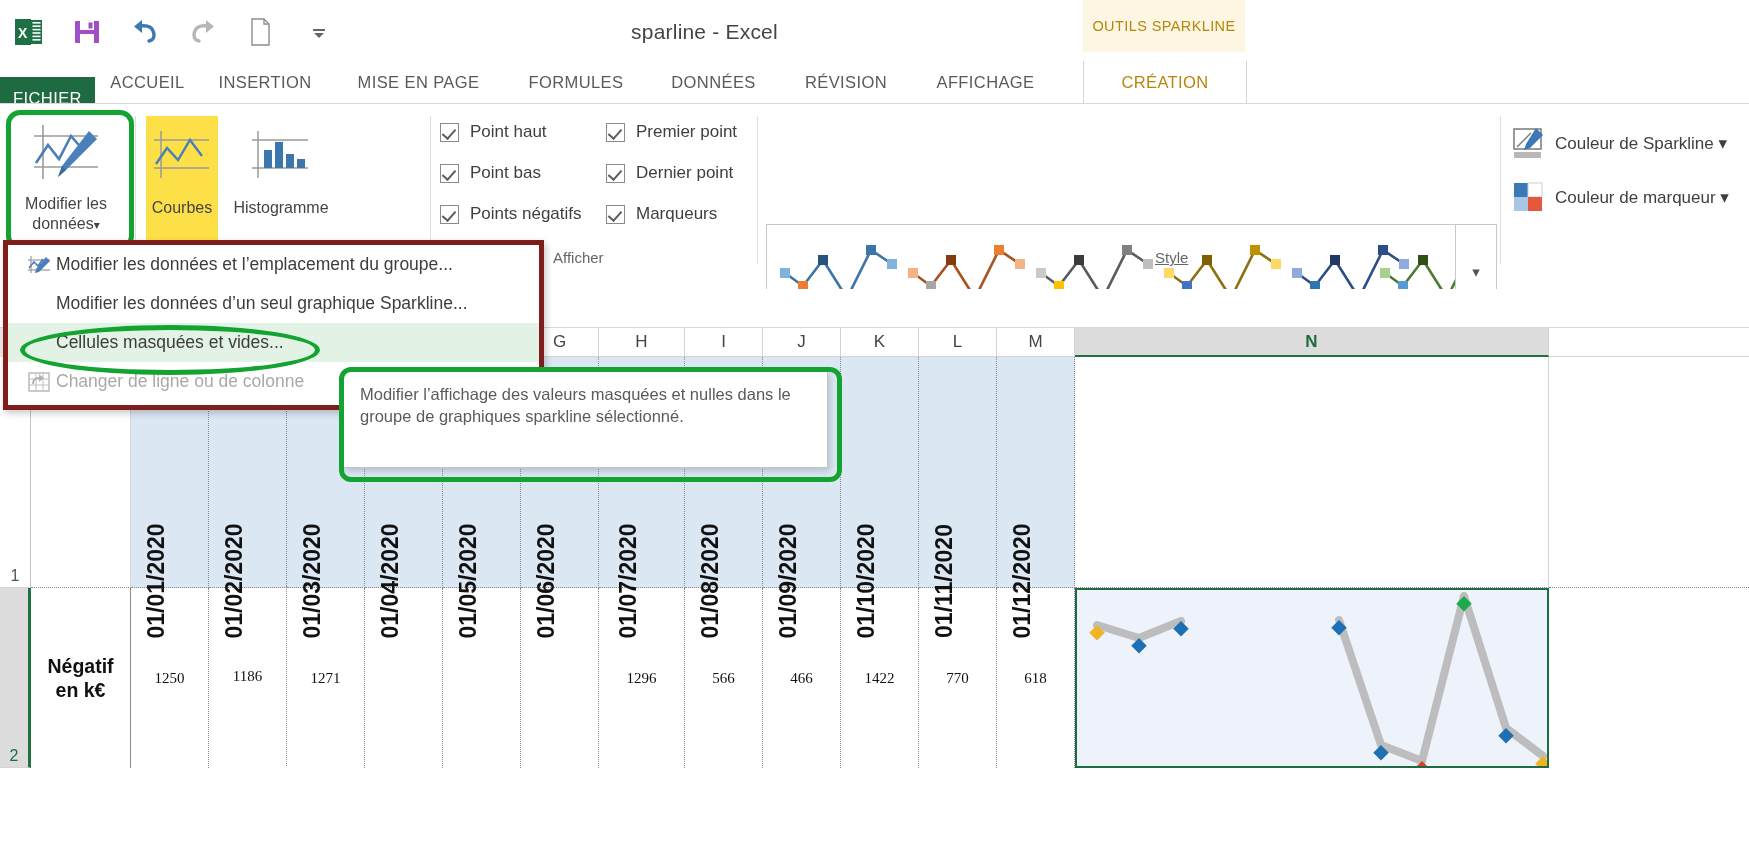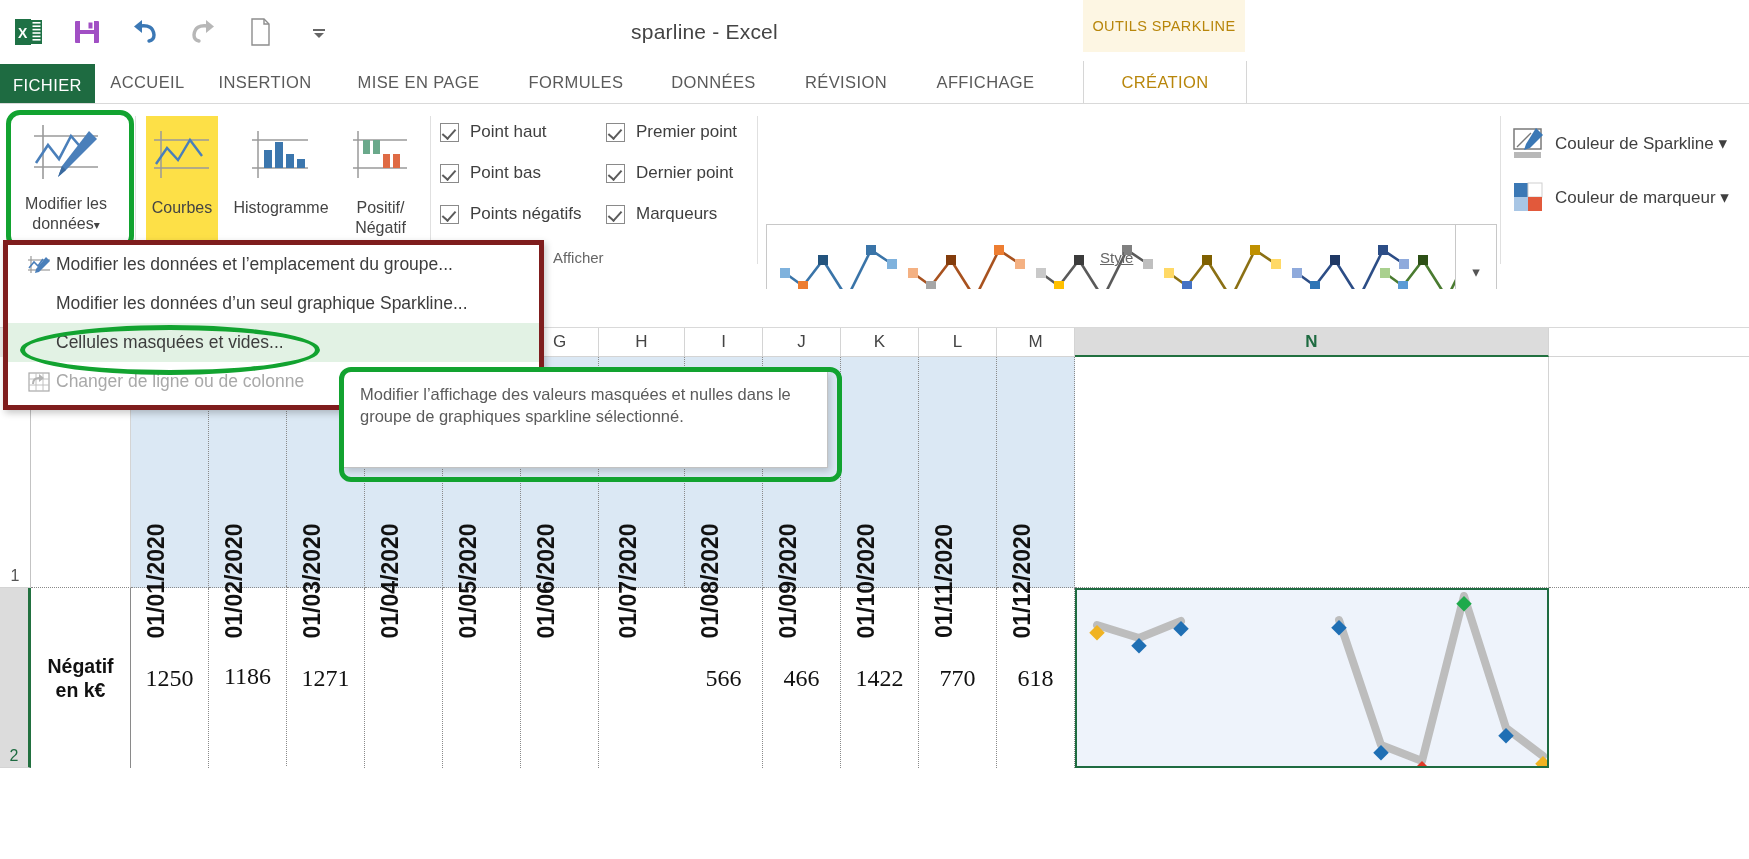--- a/index.html
+++ b/index.html
@@ -19,21 +19,21 @@
   .app-title { position:absolute; left:0; top:0; width:1409px; height:63px;
                display:flex; align-items:center; justify-content:center;
                font-size:21px; color:#444; letter-spacing:.2px; }
   .ctx-tab-banner { position:absolute; left:1083px; top:0; width:162px; height:52px;
                     background:#fdf6e3; display:flex; align-items:center; justify-content:center; }
   .ctx-tab-banner span { font-size:14.5px; color:#b8860b; letter-spacing:.4px; }
   .ctx-tab-bar { position:absolute; left:1083px; top:0px; width:162px; height:3px; background:#e8c86a; }
 
   
   .tabbar { position:absolute; left:0; top:61px; width:1749px; height:43px; background:#fff; }
-  .tab-file { position:absolute; left:0; top:3px; width:95px; height:43px; background:#1e6b41;
+  .tab-file { position:absolute; left:0; top:16px; width:95px; height:43px; background:#1e6b41;
               color:#fff; display:flex; align-items:center; justify-content:center;
               font-size:16.5px; letter-spacing:.4px; }
   .tab { position:absolute; top:0; height:43px; display:flex; align-items:center;
          justify-content:center; font-size:16.5px; color:#5a5a5a; letter-spacing:.4px; }
   .tab.active { background:#fff; color:#b8860b; border-left:1px solid #d6d6d6;
                 border-right:1px solid #d6d6d6; }
   .tabbar-underline { position:absolute; left:0; top:103px; width:1749px; height:1px; background:#d9d9d9; }
 
   
   .ribbon { position:absolute; left:0; top:104px; width:1749px; height:185px; background:#fff;
@@ -99,21 +99,21 @@
             font-size:16px; color:#555; box-sizing:border-box; padding-bottom:2px; }
   .rowhdr.sel { background:#dcdcdc; border-right:3px solid #21703f; color:#1e6b41; }
 
   .gridcell { position:absolute; box-sizing:border-box;
               border-right:1px dotted #8a8a8a; border-bottom:1px dotted #8a8a8a; }
   .datehdr-cell { background:#dbe8f4; }
   .datehdr-txt { position:absolute; left:50%; bottom:6px; transform:translateX(-50%) rotate(-90deg);
                  transform-origin:center bottom; white-space:nowrap;
                  font-size:23px; font-weight:bold; color:#111; }
   .datacell { display:flex; align-items:center; justify-content:center;
-              font-size:24px; color:#111; font-family:"Liberation Serif", serif; }
+              font-size:15px; color:#111; font-family:"Liberation Serif", serif; }
   .rowlabel { display:flex; flex-direction:column; align-items:center; justify-content:center;
               font-size:19.5px; font-weight:bold; color:#111; line-height:1.25; }
   .sparkcell { position:absolute; background:#eef3fb; border:2px solid #1e6b41; box-sizing:border-box; }
 </style>
 </head>
 <body>
 
 <div id="root">
 
   <div class="titlebar">
@@ -230,37 +230,20 @@
           <line x1="4" y1="42" x2="60" y2="42" stroke="#9a9a9a" stroke-width="1.5"></line>
           <rect x="16" y="24" width="8" height="18" fill="#3b76ad"></rect>
           <rect x="27" y="16" width="8" height="26" fill="#3b76ad"></rect>
           <rect x="38" y="28" width="8" height="14" fill="#3b76ad"></rect>
           <rect x="49" y="33" width="8" height="9" fill="#3b76ad"></rect>
         </svg>
       </div>
       <div class="lb">Histogramme</div>
     </div>
 
-    <div class="big-btn" style="left:343px; top:12px; width:75px;">
-      <div class="ic" style="height:82px;">
-        <svg width="62" height="62" viewBox="0 0 62 62">
-          <line x1="8" y1="5" x2="8" y2="52" stroke="#9a9a9a" stroke-width="1.5"></line>
-          <line x1="3" y1="14" x2="57" y2="14" stroke="#9a9a9a" stroke-width="1.5"></line>
-          <line x1="3" y1="42" x2="57" y2="42" stroke="#9a9a9a" stroke-width="1.5"></line>
-          <rect x="13" y="14" width="7" height="14" fill="#6aa98b"></rect>
-          <rect x="23" y="14" width="7" height="14" fill="#6aa98b"></rect>
-          <rect x="33" y="28" width="7" height="14" fill="#df6b45"></rect>
-          <rect x="43" y="28" width="7" height="14" fill="#df6b45"></rect>
-        </svg>
-      </div>
-      <div class="lb">
-        <span>Positif/</span><br>
-        <span>Négatif</span>
-      </div>
-    </div>
 
     <div class="grp-sep" style="left:430px;"></div>
 
     <div class="chk-row" style="left:440px; top:18px;">
       <span class="chk"></span>
       <span class="chk-lb">Point haut</span>
     </div>
     <div class="chk-row" style="left:440px; top:59px;">
       <span class="chk"></span>
       <span class="chk-lb">Point bas</span>
@@ -338,21 +321,21 @@
           <rect x="31" y="55" width="10" height="10" fill="#5b9bd5"></rect>
           <rect x="51" y="29" width="10" height="10" fill="#2d5016"></rect>
           <rect x="75" y="67" width="10" height="10" fill="#548235"></rect>
           <rect x="99" y="19" width="10" height="10" fill="#70ad47"></rect>
         </g>
       </svg>
     </div>
     <div class="gallery-more">
       <span style="font-size:15px;color:#555;">▾</span>
     </div>
-    <div class="grp-label" style="left:1100px; top:145px;text-decoration:underline;">Style</div>
+    <div class="grp-label" style="left:1155px; top:145px;text-decoration:underline;">Style</div>
 
     <div class="grp-sep" style="left:1500px;"></div>
 
     <div class="right-cmd" style="left:1512px; top:22px;">
       <svg width="34" height="34" viewBox="0 0 34 34">
         <rect x="2" y="3" width="27" height="20" fill="#fff" stroke="#7a7a7a" stroke-width="1.5"></rect>
         <path d="M5 21 L19 7" stroke="#7a7a7a" stroke-width="1.3" fill="none"></path>
         <path d="M24 2 L31 9 L18 22 L12 24 L14 18 Z" fill="#3b78b5"></path>
         <rect x="2" y="26" width="27" height="6" fill="#b8b8b8"></rect>
       </svg>
@@ -439,20 +422,21 @@
     <div class="gridcell rowlabel" style="left:31px; top:299px; width:100px; height:180px; border-right:1px solid #8a8a8a; border-bottom:none;">
       <span>Négatif</span>
       <span>en k€</span>
     </div>
     <div class="gridcell datacell" style="left:131px; top:299px; width:78px; height:180px; border-bottom:none;">1250</div>
     <div class="gridcell datacell" style="left:209px; top:297px; width:78px; height:180px; border-bottom:none;">1186</div>
     <div class="gridcell datacell" style="left:287px; top:299px; width:78px; height:180px; border-bottom:none;">1271</div>
     <div class="gridcell datacell" style="left:365px; top:299px; width:78px; height:180px; border-bottom:none;"></div>
     <div class="gridcell datacell" style="left:443px; top:299px; width:78px; height:180px; border-bottom:none;"></div>
     <div class="gridcell datacell" style="left:521px; top:299px; width:78px; height:180px; border-bottom:none;"></div>
+    <div class="gridcell datacell" style="left:599px; top:299px; width:86px; height:180px; border-bottom:none;">1296</div>
     <div class="gridcell datacell" style="left:685px; top:299px; width:78px; height:180px; border-bottom:none;">566</div>
     <div class="gridcell datacell" style="left:763px; top:299px; width:78px; height:180px; border-bottom:none;">466</div>
     <div class="gridcell datacell" style="left:841px; top:299px; width:78px; height:180px; border-bottom:none;">1422</div>
     <div class="gridcell datacell" style="left:919px; top:299px; width:78px; height:180px; border-bottom:none;">770</div>
     <div class="gridcell datacell" style="left:997px; top:299px; width:78px; height:180px; border-bottom:none;">618</div>
 
     <div class="sparkcell" style="left:1075px; top:299px; width:474px; height:180px;">
       <svg width="470" height="176" viewBox="0 0 470 176">
 
         <polyline points="20,35 62,48 104,31" fill="none" stroke="#bdbdbd" stroke-width="8" stroke-linecap="round" stroke-linejoin="round"></polyline>

